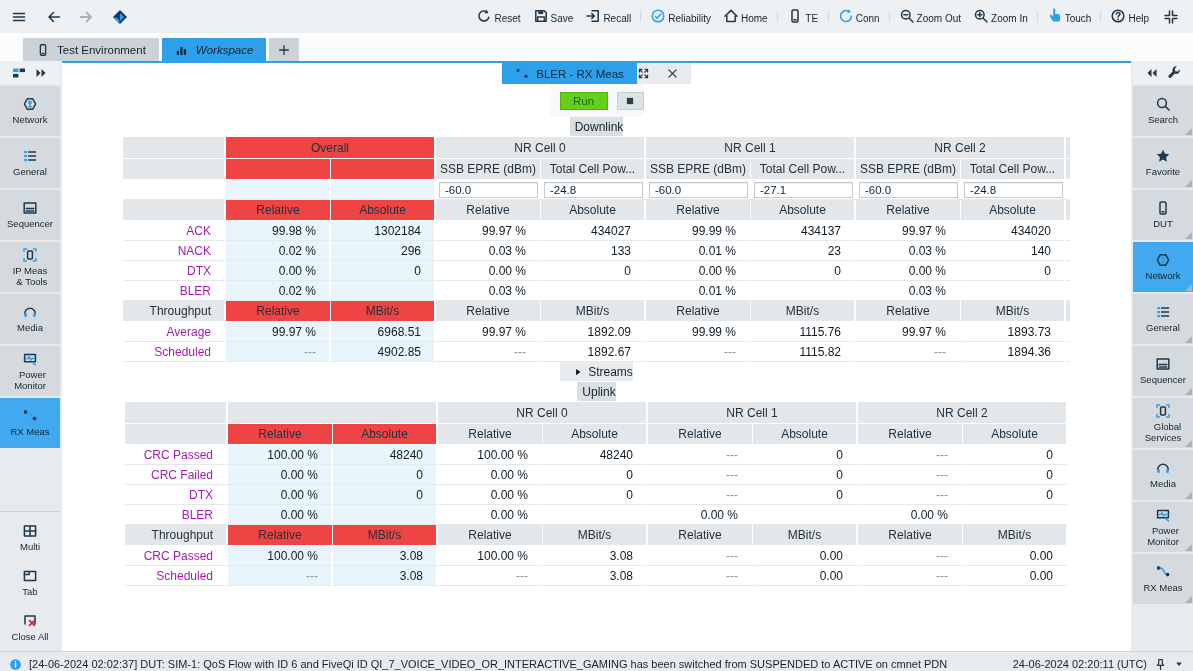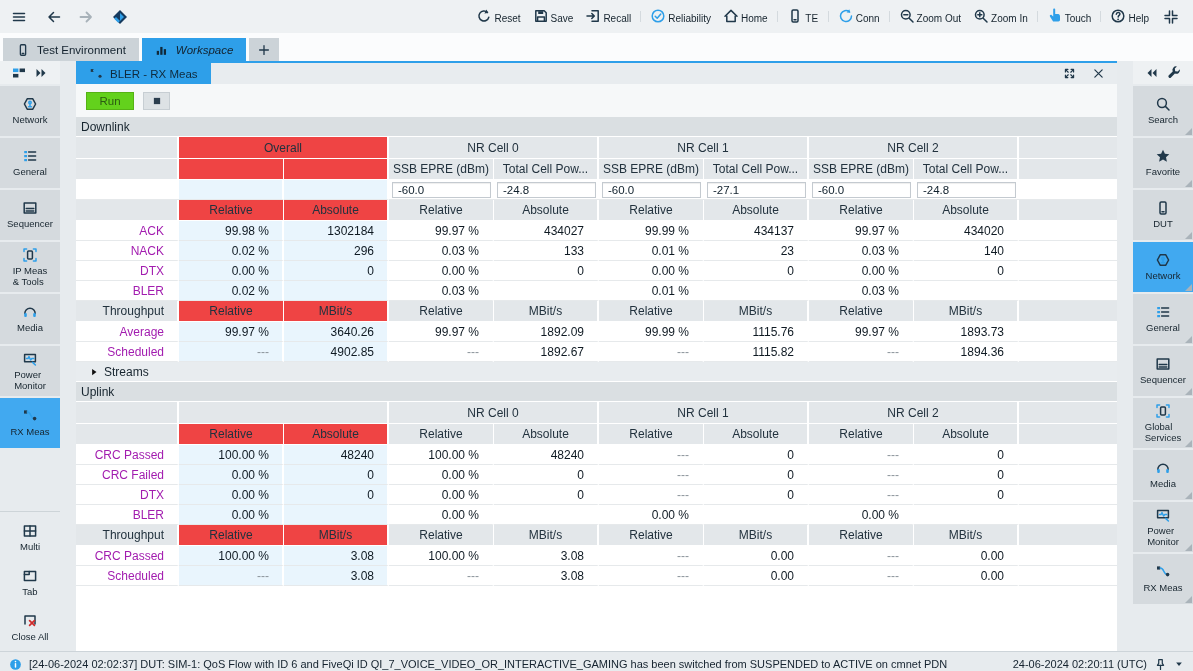--- a/index.html
+++ b/index.html
@@ -16,42 +16,42 @@
   .tb-btn { width:32px; height:33px; display:flex; align-items:center; justify-content:center; cursor:default; }
   .tb-btn.menu { width:38px; }
   .logo { margin:0 8px 0 10px; }
   .apptitle { font-size:12.5px; color:#16242e; margin-left:6px; white-space:nowrap; }
   #main-toolbar { margin-left:auto; display:flex; align-items:stretch; }
   .tool-btn { min-width:44px; padding:2px 6px 3px; display:flex; flex-direction:row; align-items:flex-end; justify-content:center; gap:2px; }
   .tool-lbl { font-size:10px; color:#16242e; white-space:nowrap; }
   .tb-div { width:1px; background:#d4dade; margin:5px 3px; }
 
   
-  #tabbar { height:28px; background:#fbfcfd; display:flex; align-items:flex-end; padding-left:0; }
+  #tabbar { height:28px; background:#fbfcfd; display:flex; align-items:flex-end; padding-left:20px; }
   .envtab { height:23px; display:flex; align-items:center; gap:7px; padding:0 13px; margin-left:3px;
             background:#ccd3d8; font-size:11.5px; color:#13222e; cursor:default; }
   .envtab.active { background:#2e9fe9;font-style:italic; }
   .envtab.add { padding:0 8px; }
 
   
   #main { display:flex; height:590px; }
   #lsb,#rsb { width:60px; background:#e7ebee; display:flex; flex-direction:column; overflow:hidden; }
   .side-topbar { height:23px; display:flex; align-items:center; justify-content:space-evenly; padding:0 4px; background:#eef1f3; margin-bottom:2px; }
   .side-item { height:50px; margin-bottom:2px; background:#d5dade; display:flex; flex-direction:column;
                align-items:center; justify-content:center; gap:3px; cursor:default; position:relative; }
   .side-item.active { background:#41a9f0; }
-  .side-lbl { font-size:9.5px; line-height:10.5px; text-align:left; color:#16242e; white-space:pre-line; }
+  .side-lbl { font-size:9.5px; line-height:10.5px; text-align:right; color:#16242e; white-space:pre-line; }
   .side-item.plain { background:transparent; height:44px; margin-bottom:1px; }
   .side-spacer { flex:1; }
   .side-divider { height:1px; background:#cdd4d8; margin:0 0 4px; }
   #rsb .side-item::after { content:""; position:absolute; right:1px; bottom:1px; border-style:solid;
                border-width:0 0 7px 7px; border-color:transparent transparent #aab3ba transparent; }
 
   
-  #content { flex:1; margin:0 16px; background:#fff; border-top:2px solid #2e9fe9; display:flex; flex-direction:column; overflow:hidden; }
+  #content { flex:1; margin:0 2px; background:#fff; border-top:2px solid #2e9fe9; display:flex; flex-direction:column; overflow:hidden;align-items:center; }
   .wintabrow { height:21px; background:#e8ecef; display:flex; align-items:stretch; }
   .wintab { background:#2e9fe9; padding:0 13px; display:flex; align-items:center; gap:7px; font-size:11.5px; color:#0f2a3c; }
   .winctrls { margin-left:auto; display:flex; align-items:center; gap:16px; padding-right:12px; }
   .runrow { height:33px; background:#f6f8f9; display:flex; align-items:center; gap:9px; padding-left:10px; }
   .runbtn { width:48px; height:18px; background:#63d11c; border:1px solid #55b215; color:#2c5b12;
             font-size:11.5px; font-family:inherit; display:flex; align-items:center; justify-content:center; }
   .stopbtn { width:27px; height:18px; background:#dde2e5; border:1px solid #c7ced3; display:flex; align-items:center; justify-content:center; }
   .sectionbar { height:20px; background:#dadfe2; display:flex; align-items:center; padding-left:5px;
                 font-size:12px; color:#16242e; border-bottom:1px solid #fff; }
   .streamsrow { height:20px; background:#e8ecef; display:flex; align-items:center; gap:5px; padding-left:13px;
@@ -545,21 +545,21 @@
             <div class="hcell ge">MBit/s</div>
             <div class="hcell">Relative</div>
             <div class="hcell ge">MBit/s</div>
             <div class="hcell">Relative</div>
             <div class="hcell ge">MBit/s</div>
             <div class="hcell trail"></div>
           </div>
           <div class="trow h20">
             <div class="dlbl ge">Average</div>
             <div class="dcell hl">99.97 %</div>
-            <div class="dcell hl ge">3640.26</div>
+            <div class="dcell hl ge">6968.51</div>
             <div class="dcell">99.97 %</div>
             <div class="dcell ge">1892.09</div>
             <div class="dcell">99.99 %</div>
             <div class="dcell ge">1115.76</div>
             <div class="dcell">99.97 %</div>
             <div class="dcell ge">1893.73</div>
             <div class="dcell trail"></div>
           </div>
           <div class="trow h20">
             <div class="dlbl ge">Scheduled</div>

